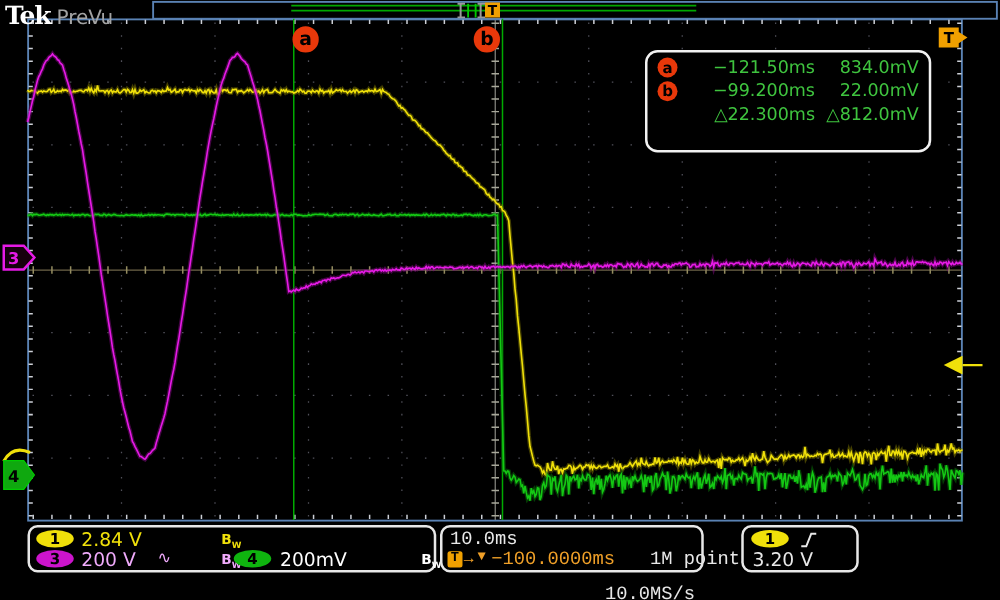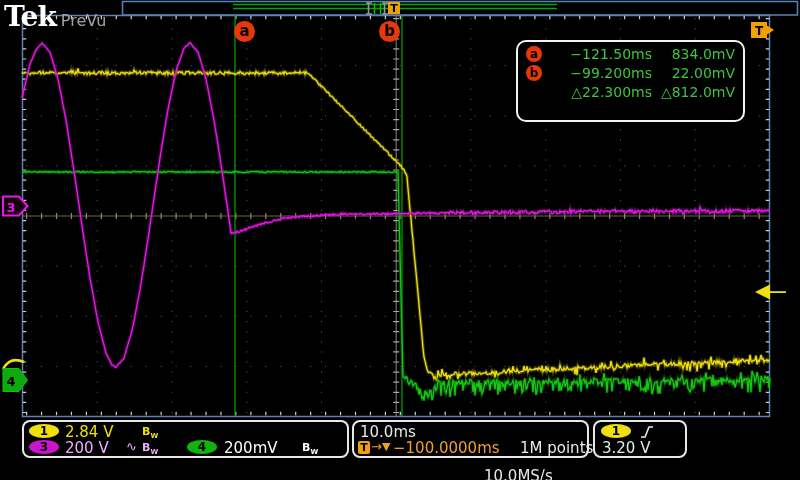--- a/index.html
+++ b/index.html
@@ -1,38 +1,38 @@
 <!DOCTYPE html>
 <html><head>
 <meta charset="utf-8">
 <style>
   html,body{margin:0;padding:0;background:#000;}
   #scope{position:relative;width:800px;height:480px;background:#000;overflow:hidden;
          font-family:"DejaVu Sans",sans-serif;-webkit-font-smoothing:none;}
   #screen{position:absolute;left:0;top:0;}
   .logo{position:absolute;left:4px;top:0px;color:#fff;white-space:nowrap;}
-  .logo .tek{font-family:"DejaVu Serif",serif;font-weight:bold;font-size:28px;letter-spacing:-1px;}
+  .logo .tek{font-family:"DejaVu Serif",serif;font-weight:bold;font-size:20px;letter-spacing:-1px;}
   .logo .mode{font-family:"DejaVu Sans",sans-serif;font-size:16px;color:#a3a3a3;margin-left:5px;}
   .cursor-badge{position:absolute;width:21px;height:21px;border-radius:50%;background:#e8380a;
     color:#000;font-weight:bold;font-size:15px;line-height:21px;text-align:center;}
   
   .meas{position:absolute;left:516px;top:40px;width:229px;height:82px;border:2px solid #f2f2f2;
     border-radius:10px;background:#000;color:#3fc43f;font-size:14px;padding:3px 8px 0 8px;box-sizing:border-box;}
   .meas .mrow{display:grid;grid-template-columns:24px 102px 1fr;height:19px;line-height:19px;}
   .meas .mbadge{width:16px;height:16px;border-radius:50%;background:#e8380a;color:#000;font-weight:bold;
     font-size:12px;line-height:16px;text-align:center;margin-top:1px;}
   .meas .mtime,.meas .mval{text-align:right;white-space:nowrap;}
   
   .bbox{position:absolute;border:2px solid #e8e8e8;border-radius:8px;background:#000;box-sizing:border-box;height:38px;top:420px;}
   .chip{position:absolute;width:30px;height:14px;border-radius:50%;color:#000;font-weight:bold;
     font-size:12px;line-height:14px;text-align:center;}
   .t-ico{position:absolute;width:12px;height:13px;background:#f0a000;color:#000;font-weight:bold;
     font-size:11px;line-height:13px;text-align:center;border-radius:2px;}
   .txt{position:absolute;white-space:nowrap;font-size:15px;}
-  .bw{font-size:11px;font-weight:bold;}
+  .bw{font-size:11px;font-weight:bold;margin-left:35px;}
   .bw sub{font-size:7px;}
   .w{color:#e8e8e8;} .y{color:#f0e00a;} .m{color:#f0abfc;} .g{color:#ffffff;} .o{color:#f0a028;}
 </style>
 </head>
 <body>
 
 <div id="scope">
 
   <svg id="screen" width="800" height="480">
 
@@ -146,21 +146,21 @@
     <span class="txt y bw" style="left:118px;top:3px;">B<sub>W</sub></span>
     <span class="chip" style="left:5px;top:18px;background:#cc14cc;">3</span>
     <span class="txt m" style="left:41px;top:17px;">200 V</span>
     <span class="txt m" style="left:102px;top:17px;font-size:13px;">∿</span>
     <span class="txt m bw" style="left:118px;top:19px;">B<sub>W</sub></span>
     <span class="chip" style="left:163px;top:18px;background:#0fb40f;">4</span>
     <span class="txt g" style="left:200px;top:17px;">200mV</span>
     <span class="txt g bw" style="left:278px;top:19px;">B<sub>W</sub></span>
   </div>
 
-  <div class="bbox" style="left:352px;width:237px;">
+  <div class="bbox" style="left:352px;width:211px;font-family:Liberation Mono, monospace;">
     <span class="txt w" style="left:6px;top:1px;">10.0ms</span>
     <span class="txt w" style="left:130px;top:1px;margin-top:44px;">10.0MS/s</span>
     <span class="t-ico" style="left:4px;top:19px;">T</span>
     <span class="txt o" style="left:17px;top:17px;font-size:13px;">→</span>
     <span class="txt o" style="left:28px;top:18px;font-size:11px;">▼</span>
     <span class="txt o" style="left:39px;top:17px;">−100.0000ms</span>
     <span class="txt w" style="left:130px;top:17px;padding-left:36px;">1M points</span>
   </div>
 
   <div class="bbox" style="left:593px;width:94px;">

